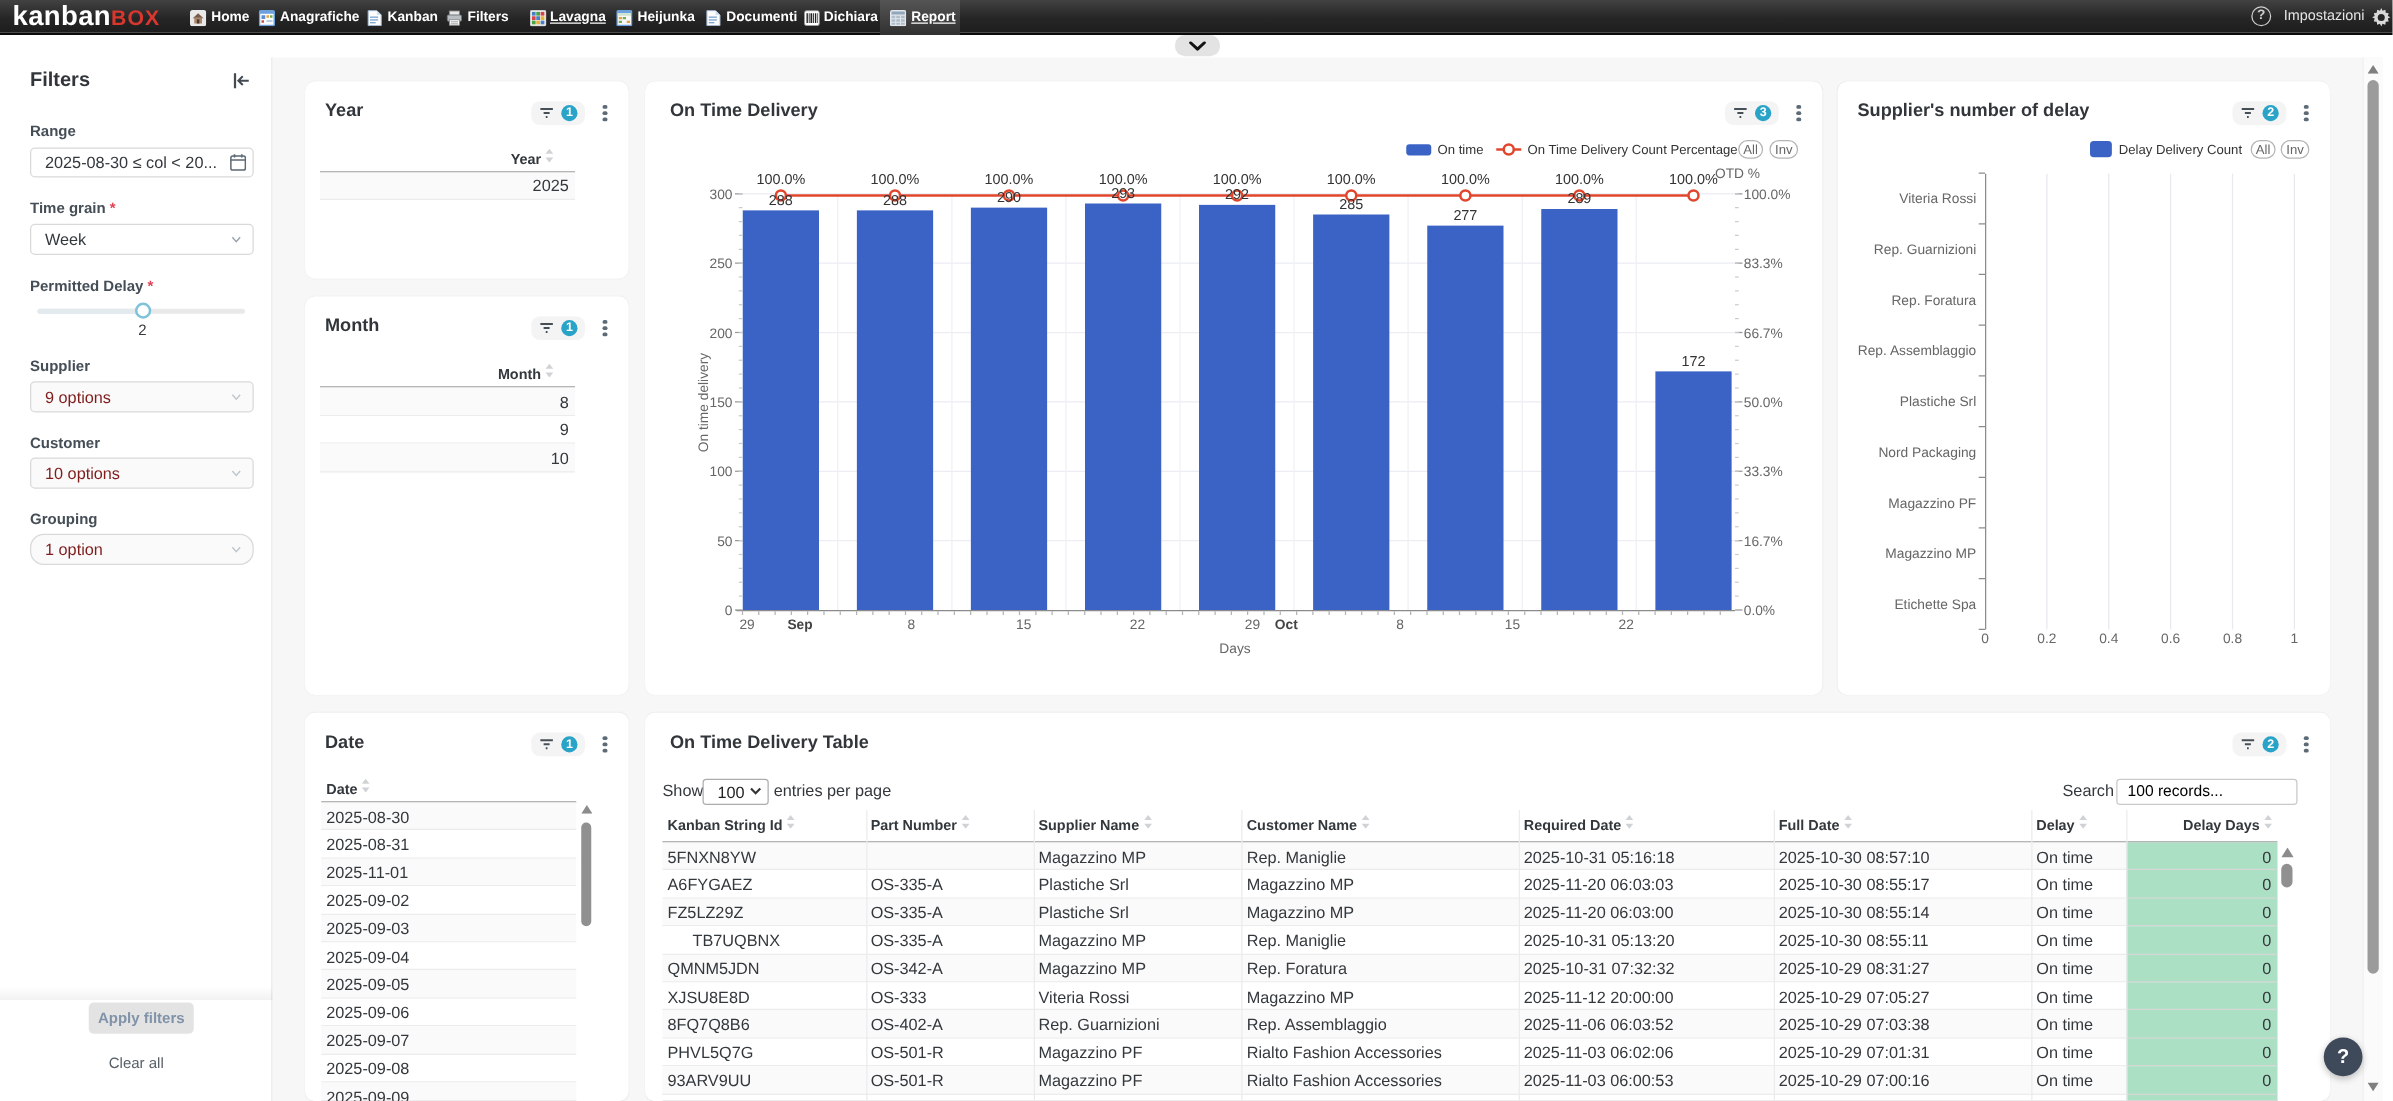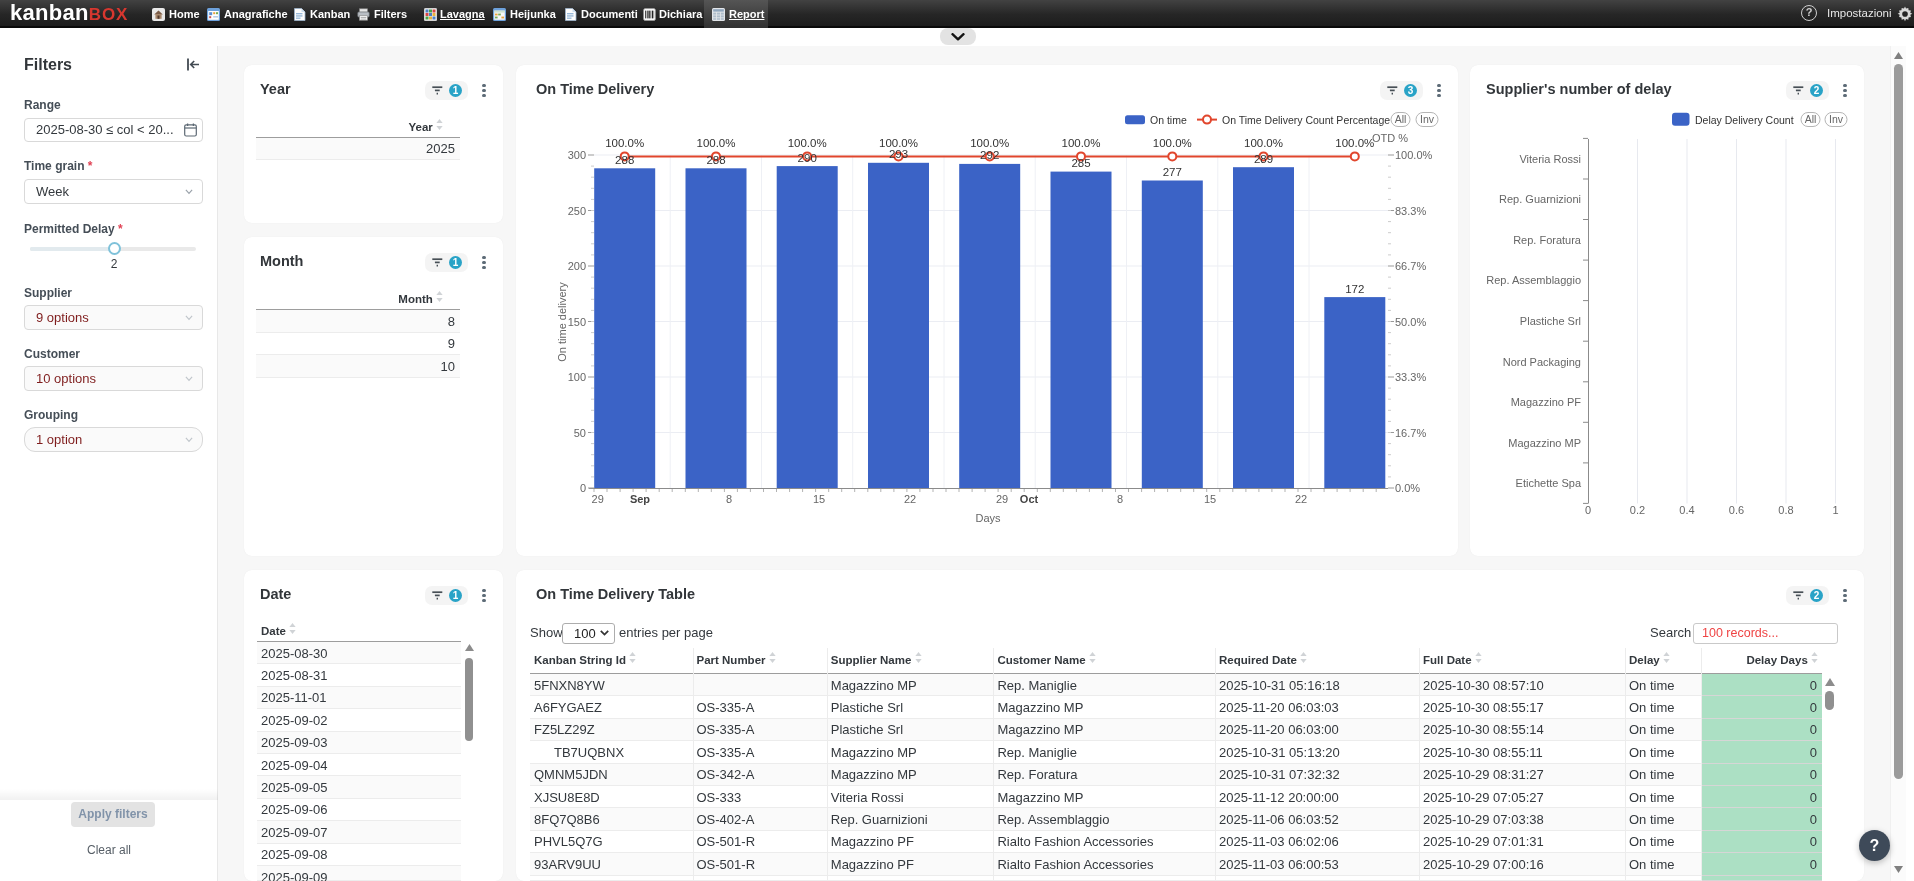--- a/index.html
+++ b/index.html
@@ -588,21 +588,21 @@
     <span></span>
     <span></span>
   </div>
 <div class="trow" style="left:530px;top:625px;font-size:13px;">Show</div>
 <div class="abs" style="left:562px;top:622.5px;width:53px;height:21px;border:1px solid #adadad;border-radius:3px;background:#fff;font-size:13px;color:#222;text-align:center;line-height:19px;">100&nbsp;&nbsp;</div>
 <svg class="abs" style="left:600px;top:630px;" width="9" height="6" viewBox="0 0 9 6">
     <polyline points="0.8,0.8 4.5,4.6 8.2,0.8" fill="none" stroke="#333" stroke-width="1.7"></polyline>
   </svg>
 <div class="trow" style="left:619px;top:625px;font-size:13px;">entries per page</div>
 <div class="trow" style="left:1650px;top:625px;font-size:13px;">Search</div>
-<div class="abs" style="left:1693px;top:622.5px;width:145px;height:21px;border:1px solid #c9c9c9;border-radius:3px;background:#fff;font-size:12.5px;color:#ef4444;line-height:19px;padding-left:8px;">100 records...</div>
+<div class="abs" style="left:1693px;top:622.5px;width:145px;height:21px;border:1px solid #c9c9c9;border-radius:3px;background:#fff;font-size:12.5px;color:#000000;line-height:19px;padding-left:8px;">100 records...</div>
 <div class="thead" style="left:534.0px;top:652px;">Kanban String Id&nbsp;<svg class="sorti" width="7" height="11" viewBox="0 0 7 11">
       <path d="M3.5 0 L6.6 4 H0.4 Z" fill="#d0d3d6"></path>
       <path d="M3.5 11 L6.6 7 H0.4 Z" fill="#d0d3d6"></path>
     </svg></div>
 <div class="thead" style="left:696.5px;top:652px;">Part Number&nbsp;<svg class="sorti" width="7" height="11" viewBox="0 0 7 11">
       <path d="M3.5 0 L6.6 4 H0.4 Z" fill="#d0d3d6"></path>
       <path d="M3.5 11 L6.6 7 H0.4 Z" fill="#d0d3d6"></path>
     </svg></div>
 <div class="thead" style="left:830.8px;top:652px;">Supplier Name&nbsp;<svg class="sorti" width="7" height="11" viewBox="0 0 7 11">
       <path d="M3.5 0 L6.6 4 H0.4 Z" fill="#d0d3d6"></path>

